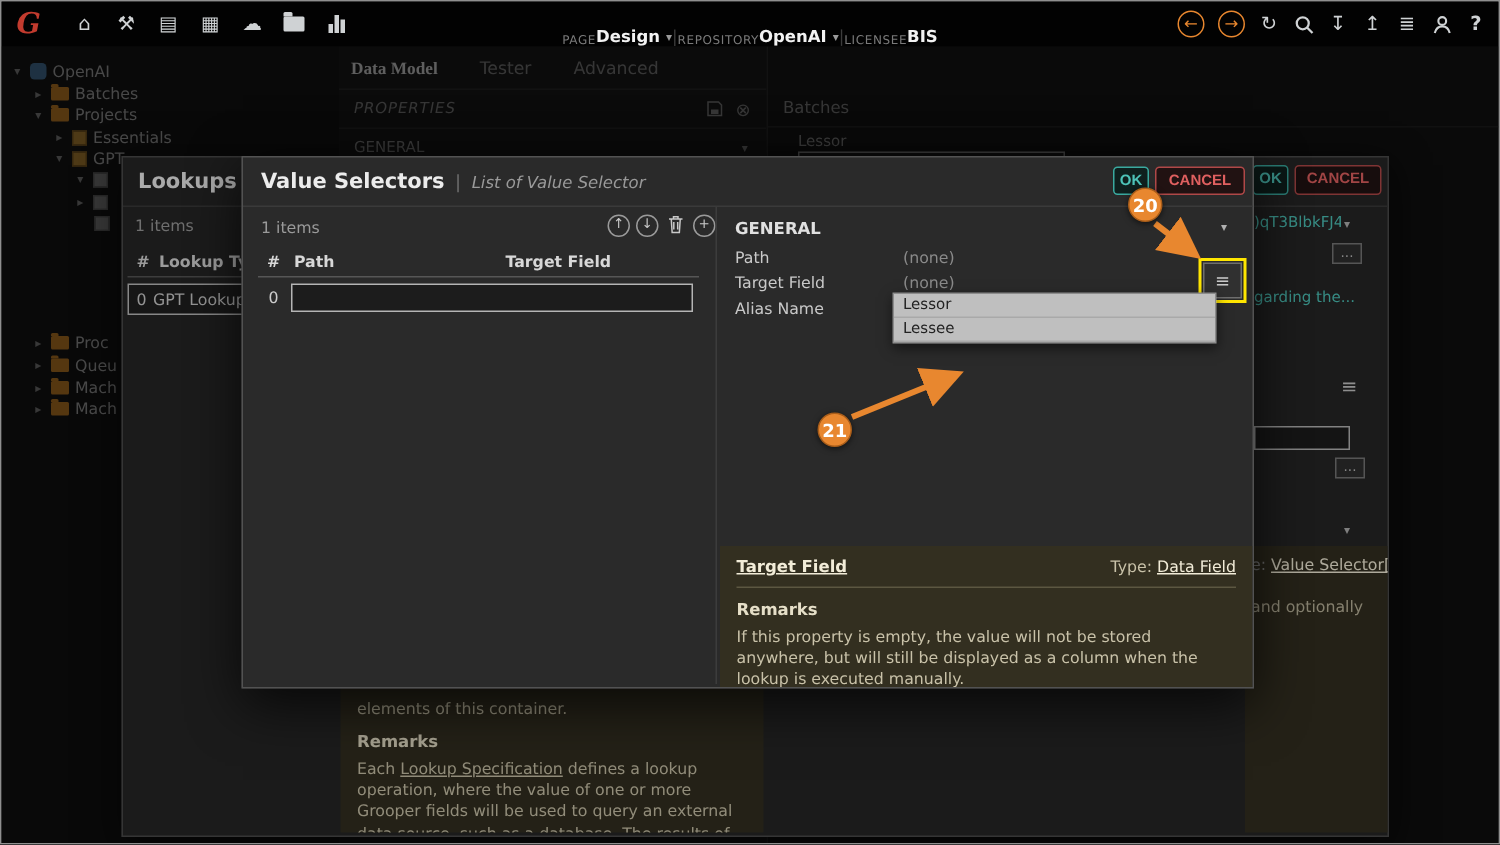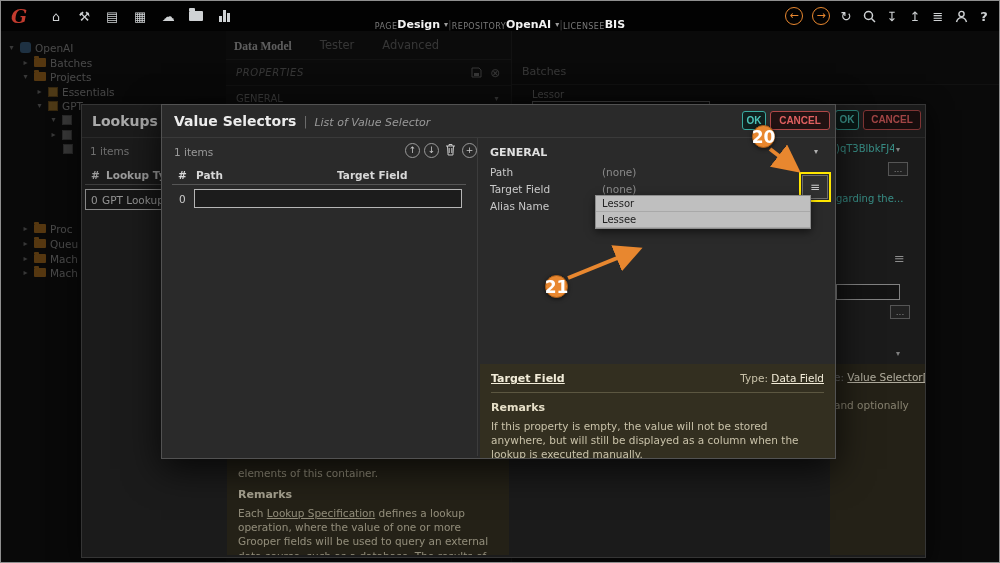--- a/index.html
+++ b/index.html
@@ -92,21 +92,21 @@
   .helpbox .h-titlerow{display:flex;justify-content:space-between;align-items:baseline;}
   .helpbox .h-title{color:#f2ecd8;font-weight:bold;font-size:11px;text-decoration:underline;}
   .helpbox .h-type a{color:#f2ecd8;text-decoration:underline;}
   .helpbox hr{border:none;border-top:1px solid #5c5741;margin:5px 0 6px;}
   .helpbox .h-remarks{color:#e6dfc8;font-weight:bold;font-size:11px;margin-top:8px;}
   .helpbox .h-body{margin-top:3px;}
   .helpbox a.hlink{color:#c9c2a9;text-decoration:underline;}
 
   
   .annot-svg{position:absolute;left:0;top:0;z-index:58;pointer-events:none;}
-  .badge{position:absolute;width:23px;height:23px;border-radius:50%;background:#e8872f;border:1px solid #a85d1a;color:#fff;font-size:17px;font-weight:bold;display:flex;align-items:center;justify-content:center;z-index:60;box-shadow:0 1px 4px rgba(0,0,0,.6);}
+  .badge{position:absolute;width:23px;height:23px;border-radius:50%;background:#e8872f;border:1px solid #a85d1a;color:#fff;font-size:12px;font-weight:bold;display:flex;align-items:center;justify-content:center;z-index:60;box-shadow:0 1px 4px rgba(0,0,0,.6);}
 </style>
 </head>
 <body>
 
 <div class="screen">
 
   <header class="topbar">
     <div class="tb-left">
       <span class="glogo">G</span>
       <span class="tb-icon">⌂</span>

